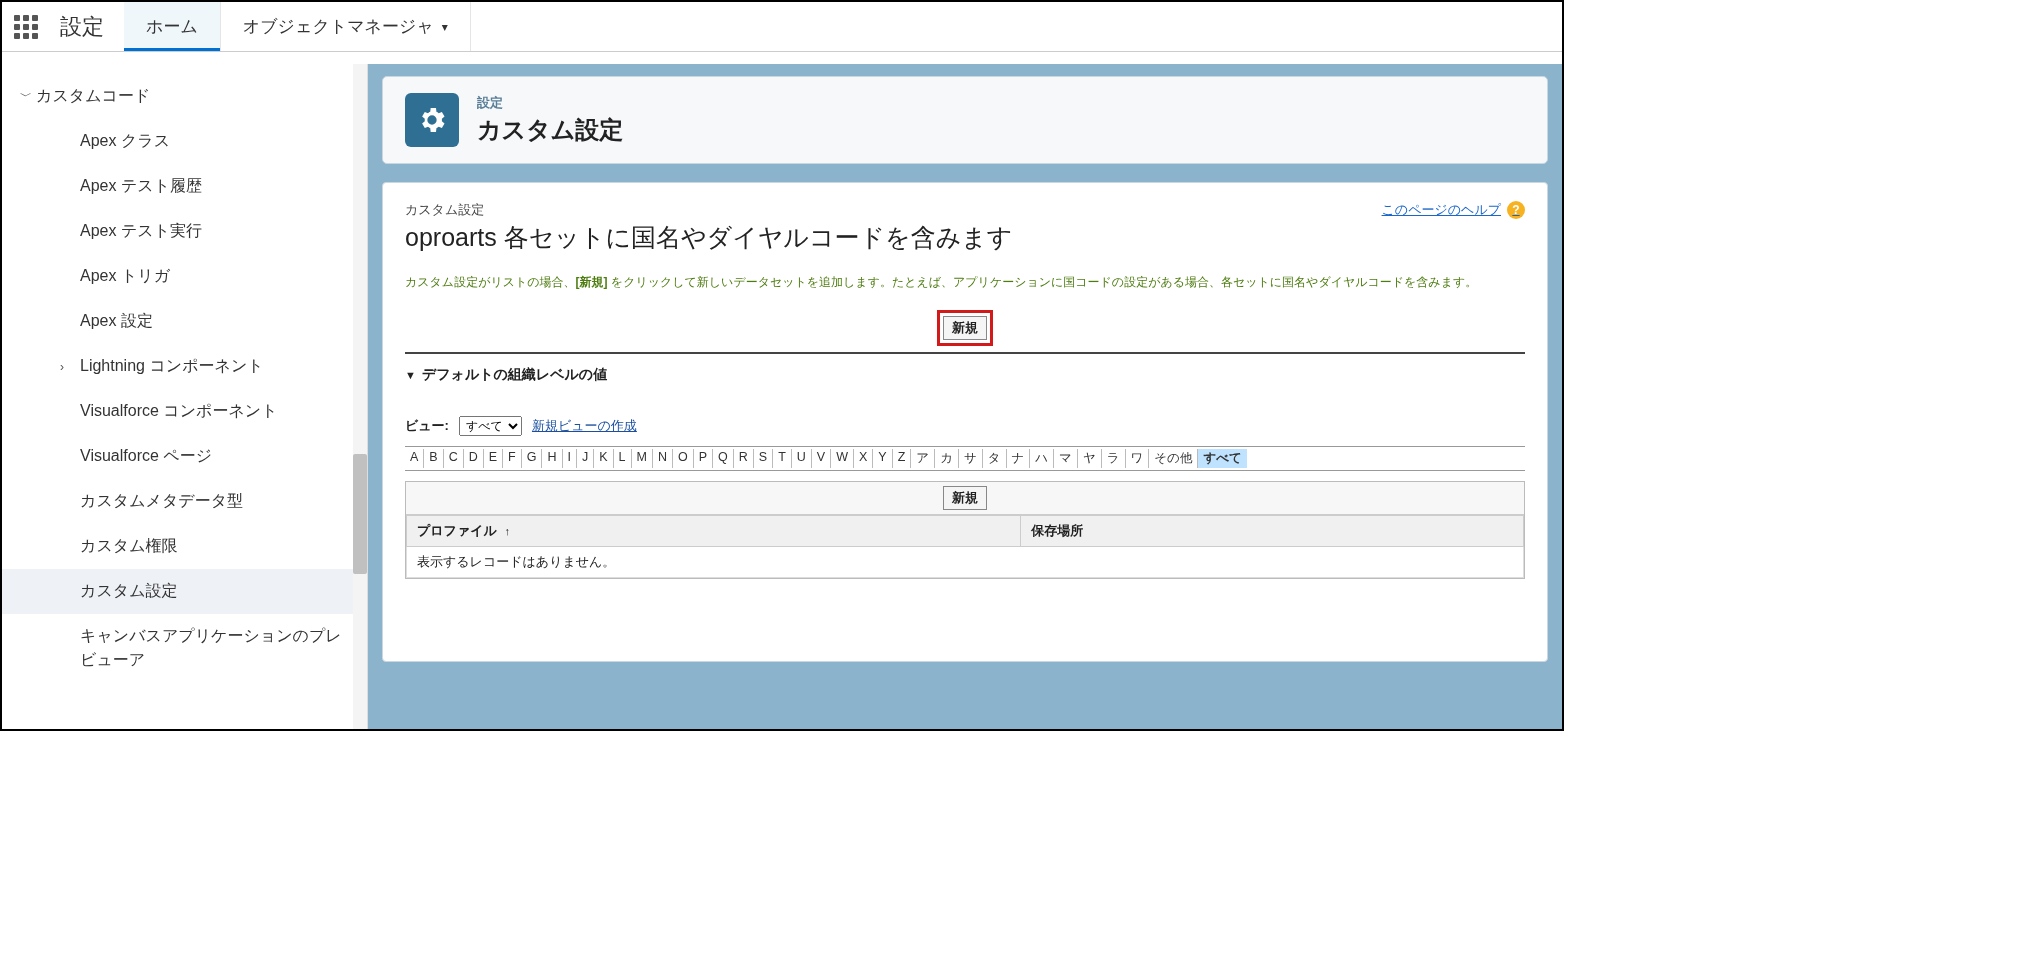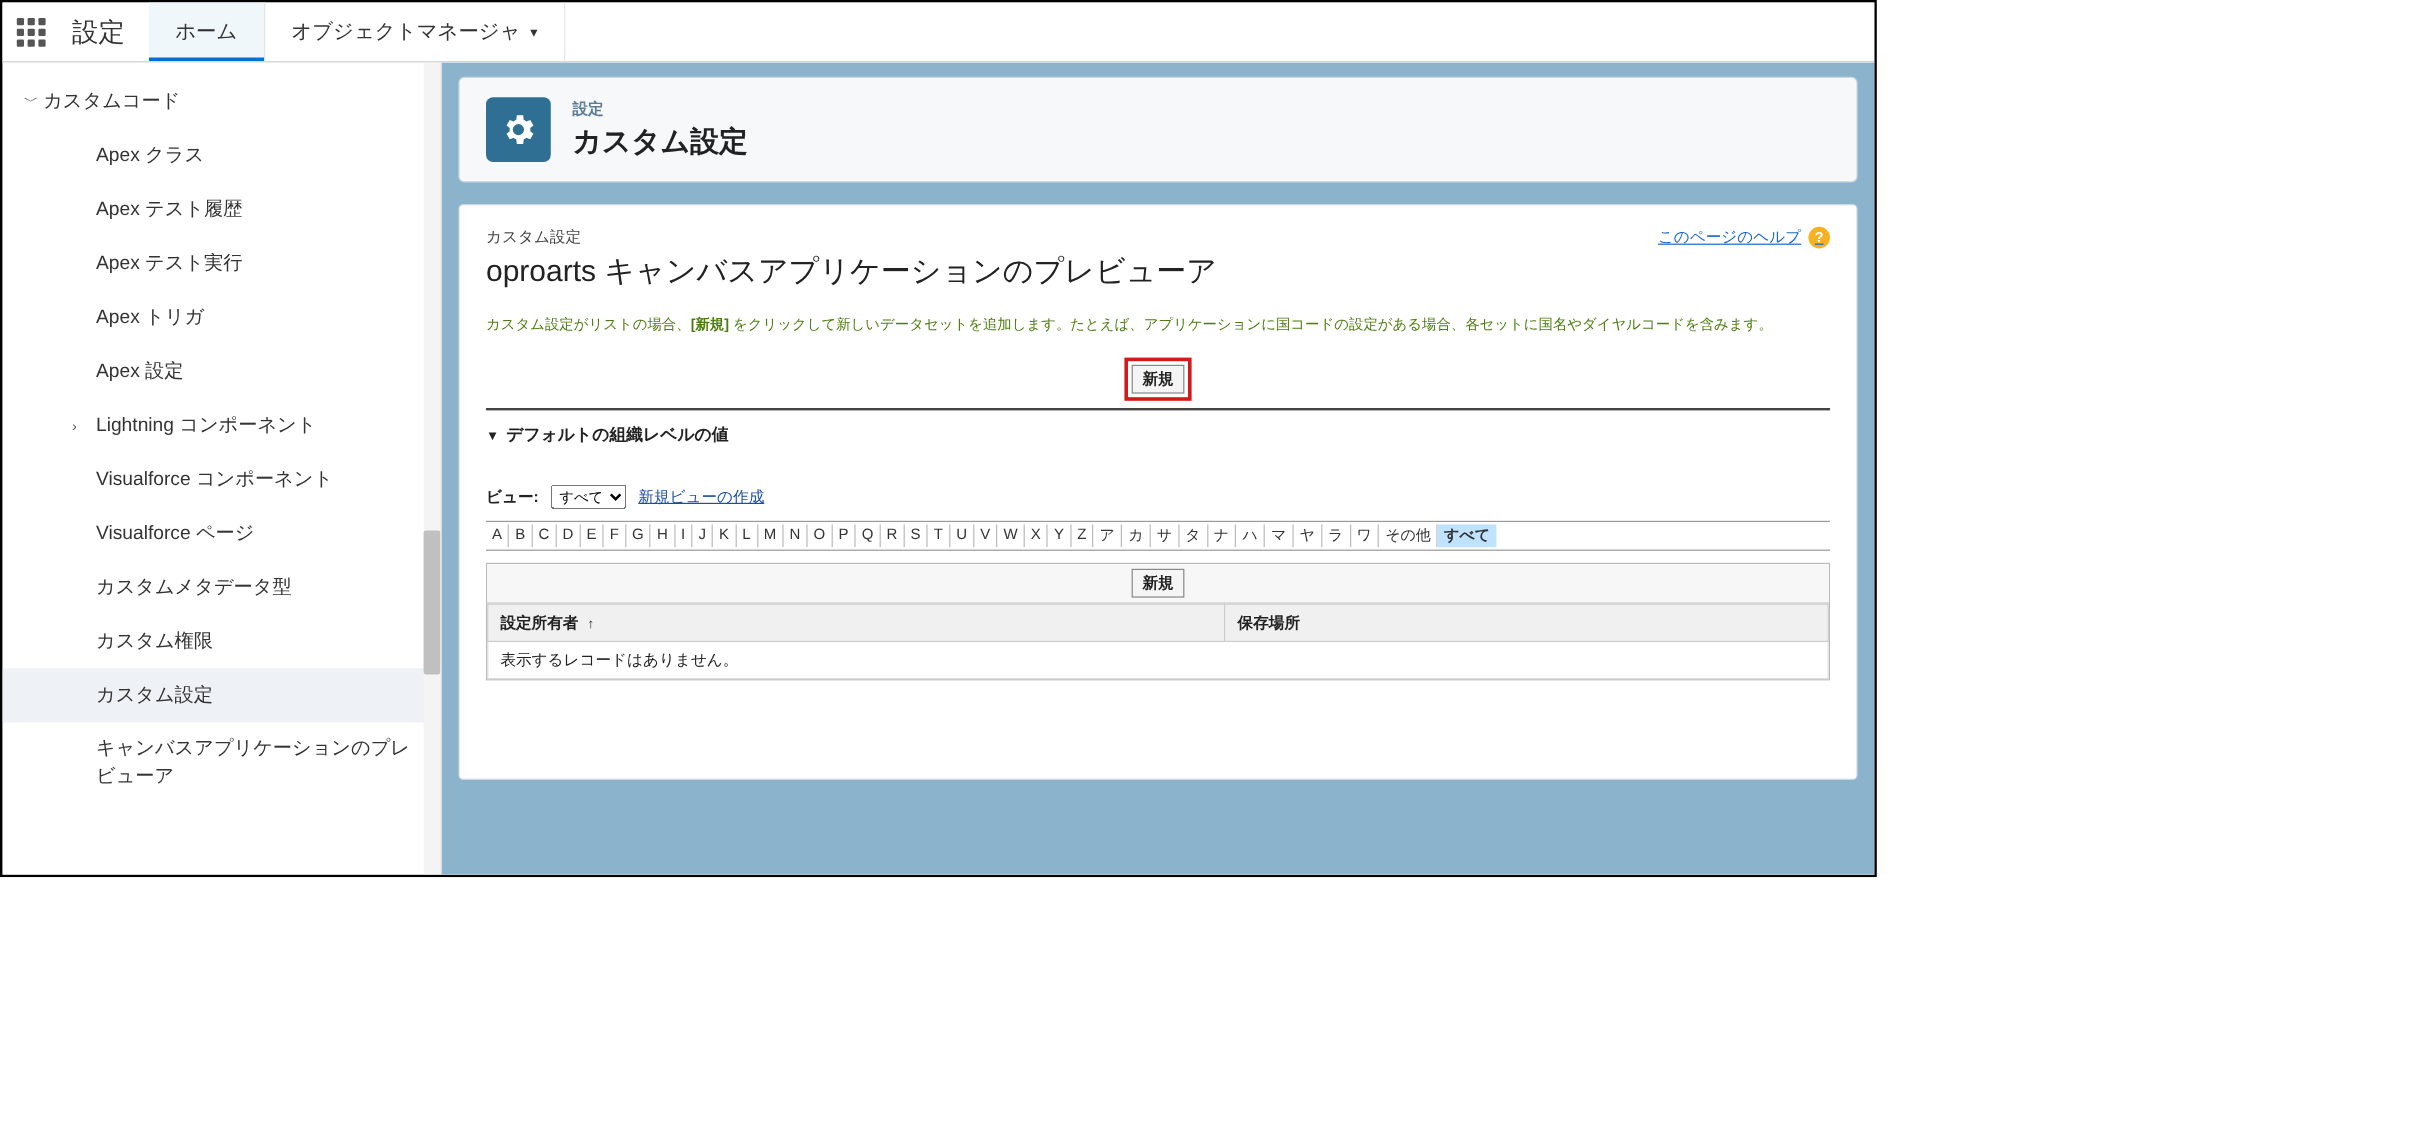--- a/index.html
+++ b/index.html
@@ -1,17 +1,17 @@
 <!DOCTYPE html>
 <html><head>
 <meta charset="utf-8">
 <style>
   * { box-sizing: border-box; margin: 0; padding: 0; }
   body { font-family: "Hiragino Kaku Gothic Pro","Meiryo",Arial,sans-serif; font-size:13px; color:#222; background:#fff; }
-  .root { border:2px solid #000; width:1564px; height:731px; display:flex; flex-direction:column; overflow:hidden;}
+  .root { border:2px solid #000; width:1564px; height:731px; display:flex; flex-direction:column; overflow:hidden;gap:12px;}
   
   .topbar { display:flex; align-items:stretch; height:50px; border-bottom:1px solid #ccc; background:#fff;}
   .app-launcher { width:48px; display:flex; align-items:center; justify-content:center; }
   .dots { display:grid; grid-template-columns:repeat(3,6px); grid-template-rows:repeat(3,6px); gap:3px;}
   .dots span{ width:6px;height:6px;background:#555;border-radius:1px;}
   .brand { font-size:22px; display:flex; align-items:center; padding:0 20px 0 10px; color:#333;}
   .tab { display:flex; align-items:center; padding:0 22px; font-size:17px; color:#333; cursor:pointer; border-right:1px solid #e5e5e5;}
   .tab.active { background:#f0f7fb; box-shadow: inset 0 -3px 0 #0070d2; justify-content: flex-end; }
   .tab .chev { margin-left:8px; font-size:12px;}
   
@@ -156,21 +156,21 @@
         <div>
           <div class="hero-sub">設定</div>
           <div class="hero-title">カスタム設定</div>
         </div>
       </div>
 
       <div class="panel">
         <div class="panel-top">
           <div>
             <div class="bc">カスタム設定</div>
-            <div class="page-title">oproarts キャンバスアプリケーションのプレビューア</div>
+            <div class="page-title">oproarts 各セットに国名やダイヤルコードを含みます</div>
           </div>
           <a class="help-link">
             <span>このページのヘルプ</span>
             <span class="help-q">?</span>
           </a>
         </div>
 
         <p class="desc">
           <span>カスタム設定がリストの場合、</span><span class="bold">[新規]</span><span> をクリックして新しいデータセットを追加します。たとえば、アプリケーションに国コードの設定がある場合、各セットに国名やダイヤルコードを含みます。</span>
         </p>
@@ -235,21 +235,21 @@
           </div>
 
         <div class="table-wrap">
           <div class="tbl-head-btn-row">
             <span class="btn">新規</span>
           </div>
           <table class="tbl">
             <thead>
               <tr>
                 <th style="width:55%;">
-                  <span>設定所有者</span>
+                  <span>プロファイル</span>
                   <span class="sort-arrow">↑</span>
                 </th>
                 <th>
                   <span>保存場所</span>
                 </th>
               </tr>
             </thead>
             <tbody>
               <tr>
                 <td colspan="2">表示するレコードはありません。</td>

